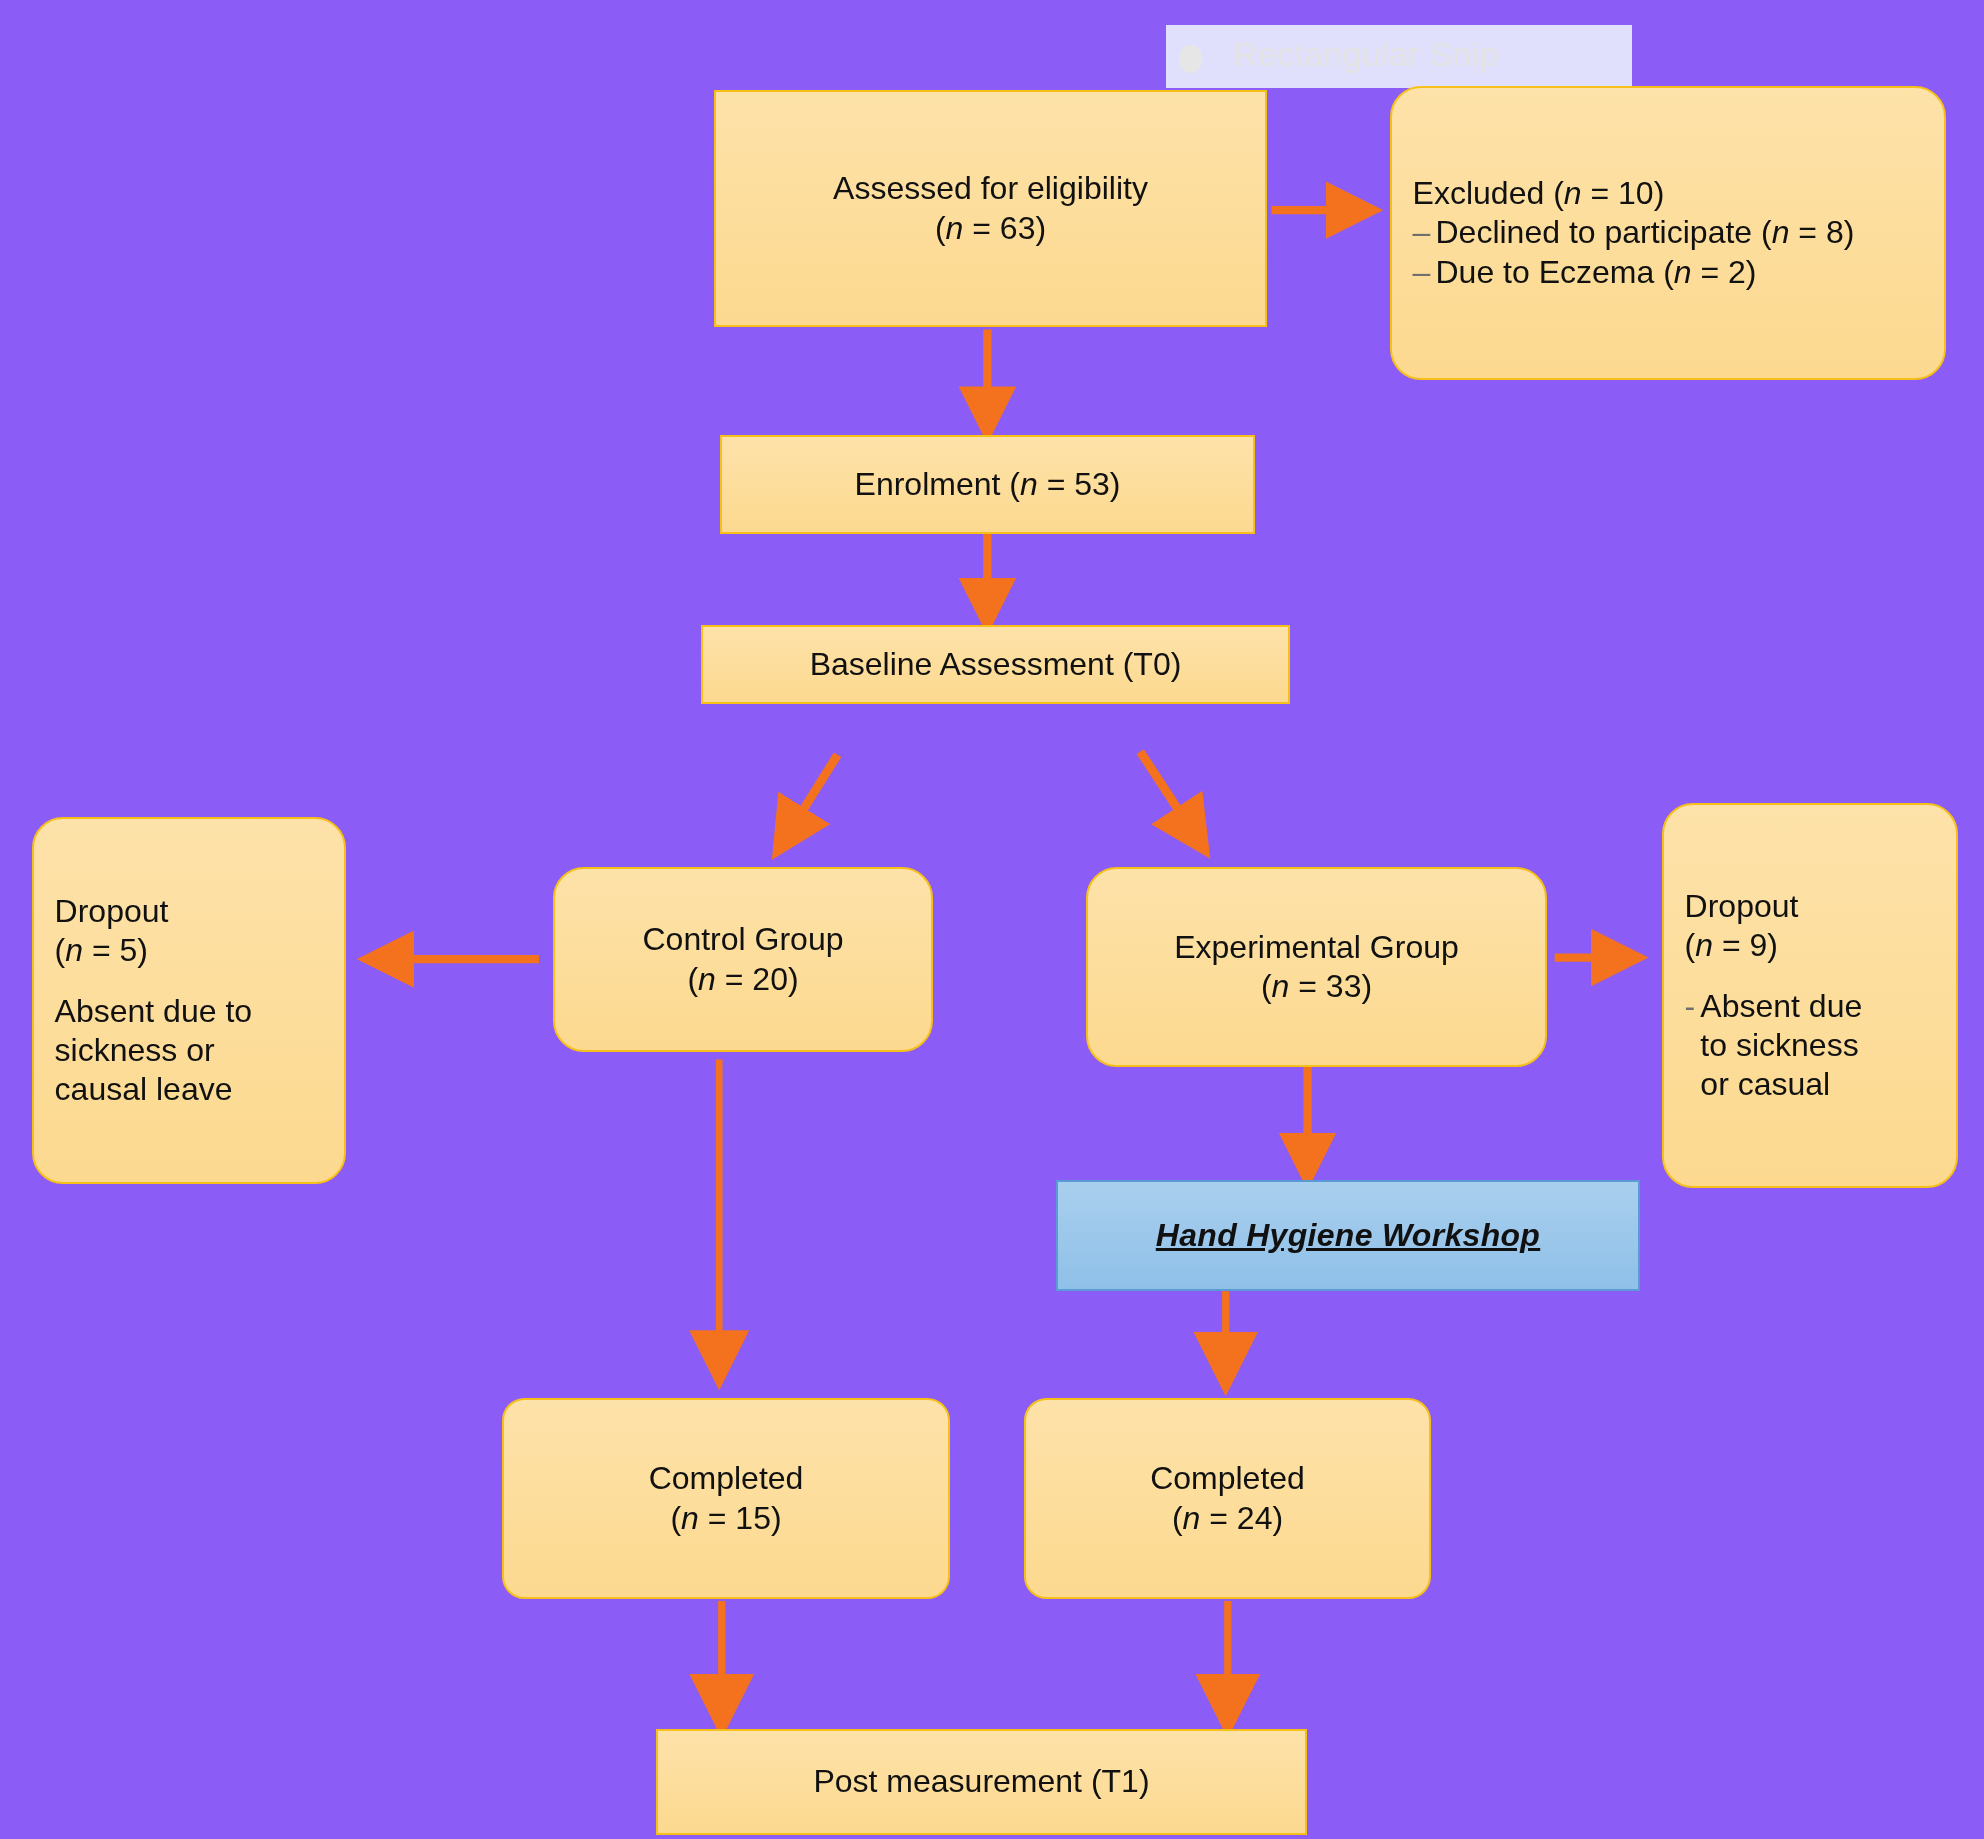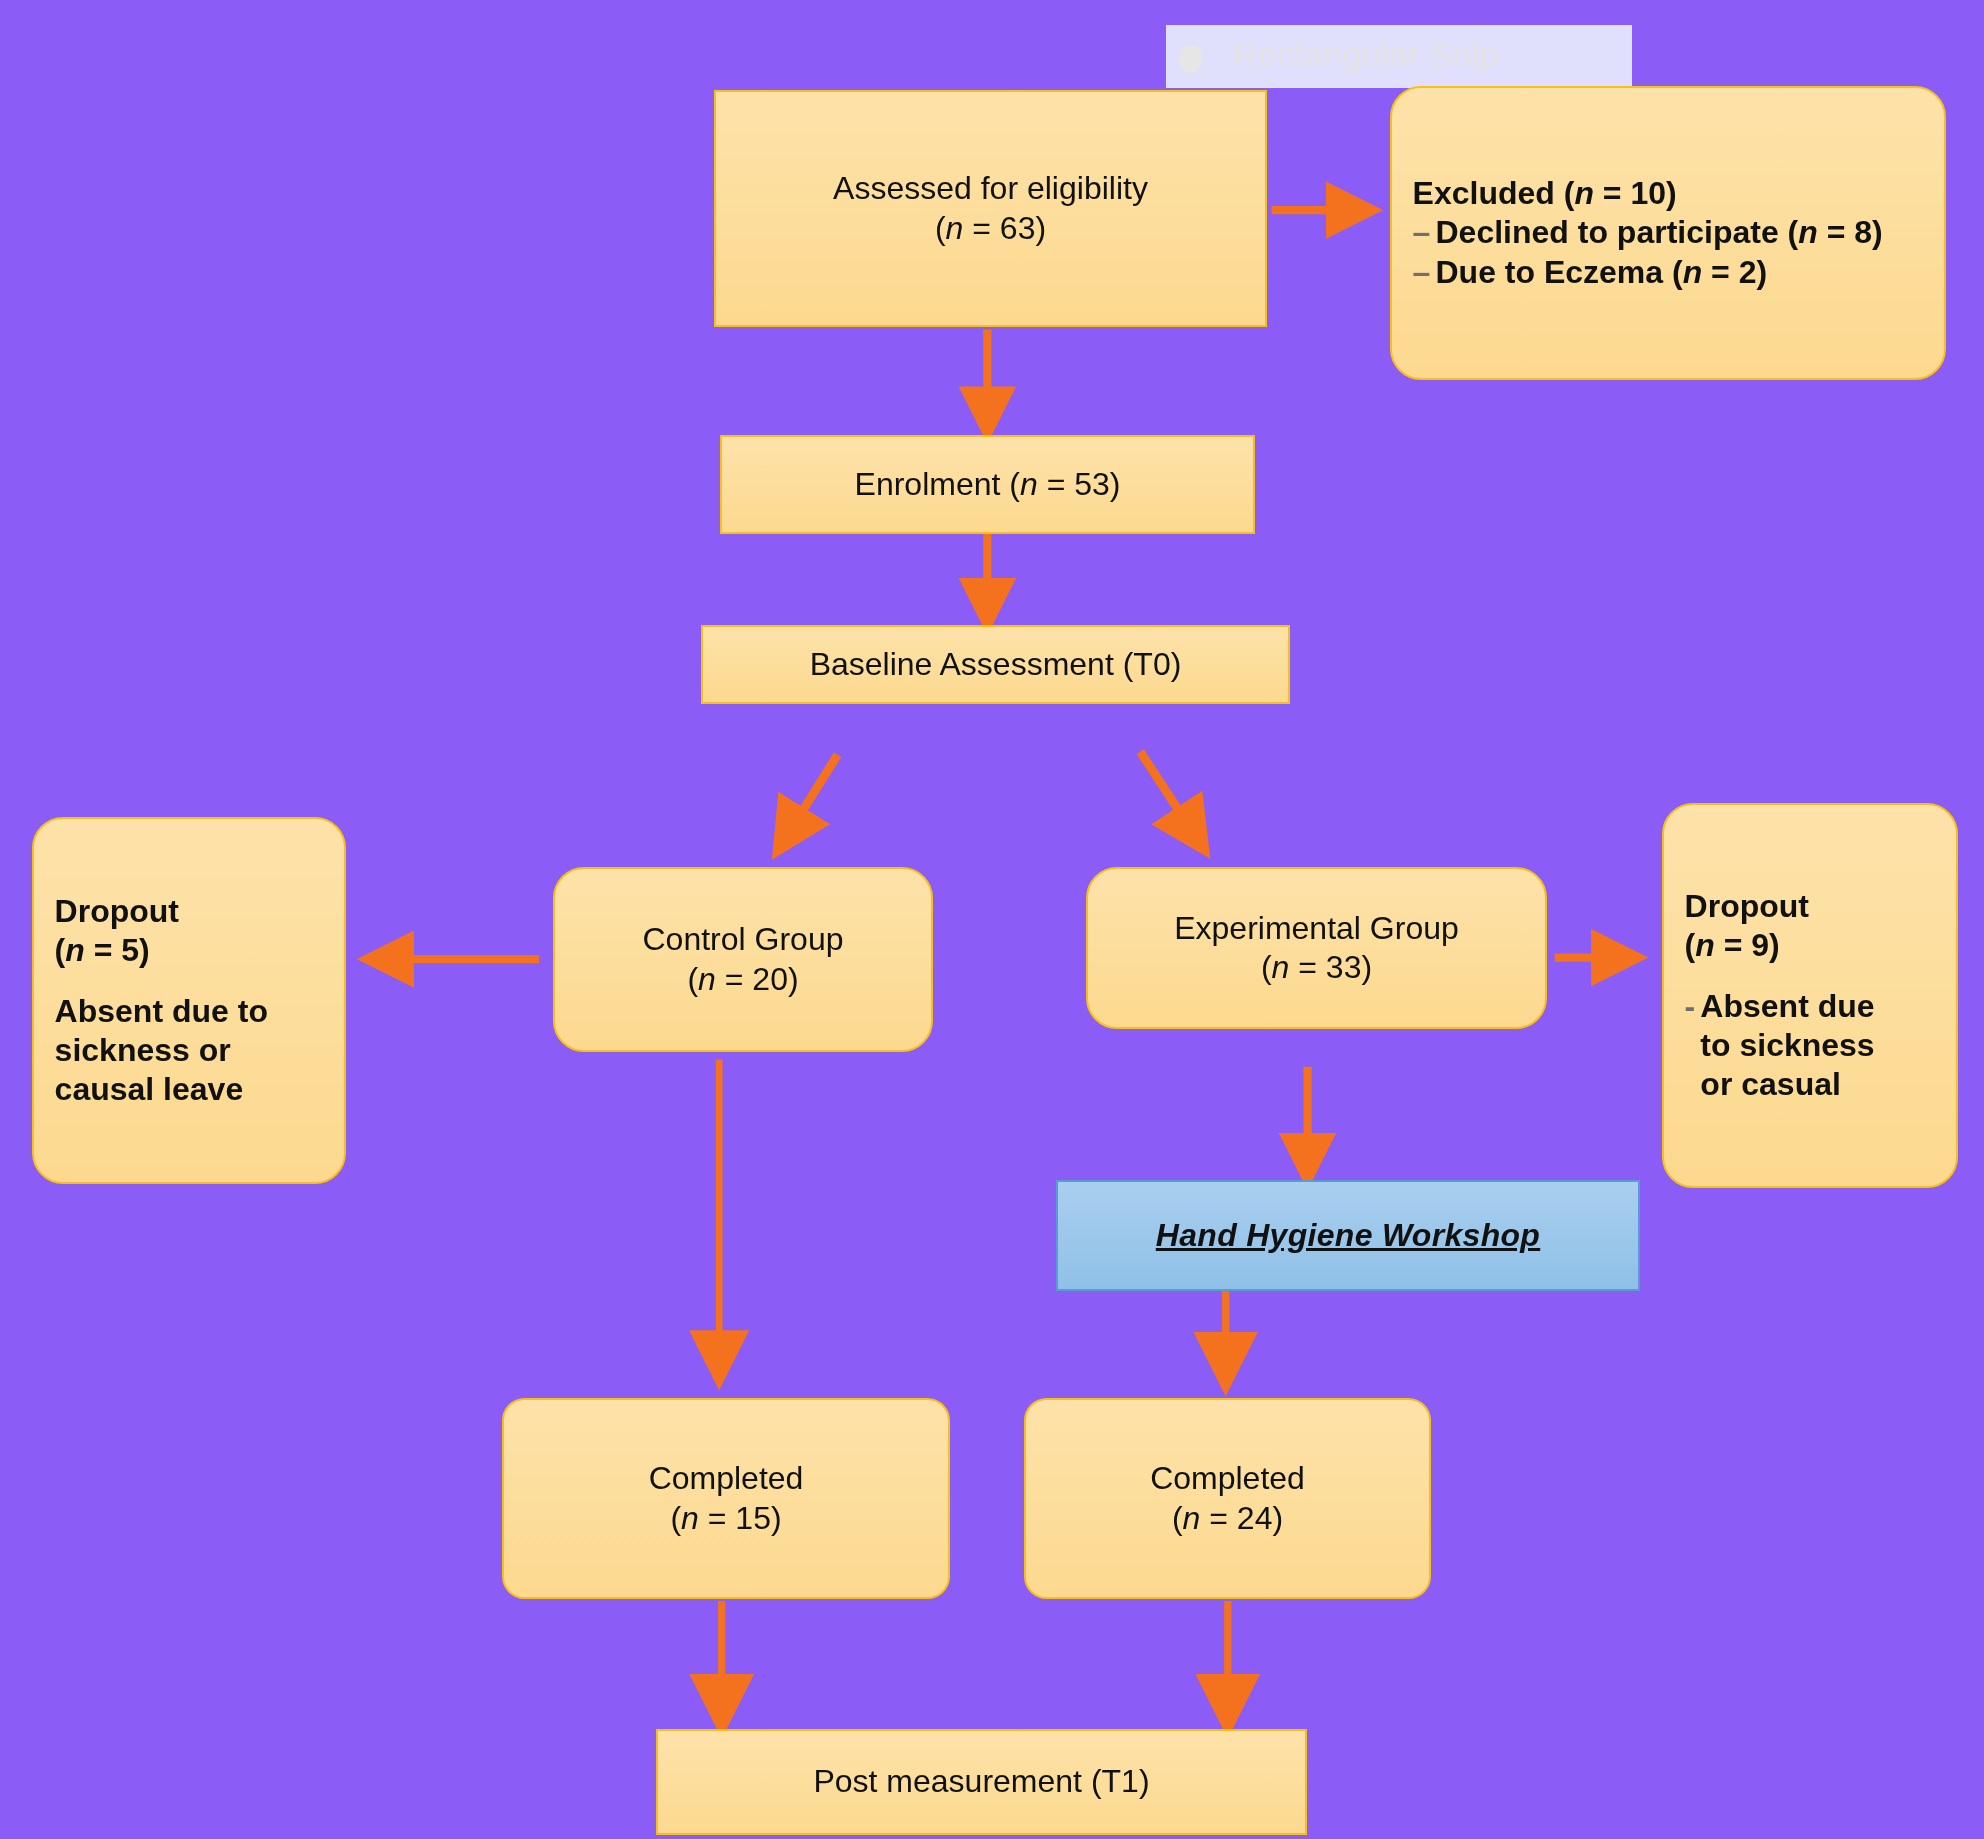--- a/index.html
+++ b/index.html
@@ -70,21 +70,21 @@
   .node.leftal  { align-items: flex-start; text-align: left; }
 
   .node.blue {
     background: linear-gradient(180deg, #a9cfee 0%, #8fc0e8 100%);
     border: 2.6px solid #5b9bd5;
     font-weight: bold;
     font-style: italic;
     letter-spacing: 0.3px;
   }
 
-  .pad-l { padding-left: 20.6px; padding-right: 12.4px; font-weight: bold; }
+  .pad-l { padding-left: 20.6px; padding-right: 12.4px; }
 
   em.nital { font-style: italic; }
 
   .bullet-row {
     display: flex;
     align-items: flex-start;
   }
   .bullet-row .dash {
     color: #6f6f6f;
     margin-right: 5.1px;
@@ -181,21 +181,21 @@
     <span class="ln">Absent due to</span>
     <span class="ln">sickness or</span>
     <span class="ln">causal leave</span>
   </div>
 
   <div class="node round center" style="left:553px; top:867px; width:380px; height:185px;">
     <span class="ln">Control Group</span>
     <span class="ln"><span>(</span><em class="nital">n</em><span> = 20)</span></span>
   </div>
 
-  <div class="node round center" style="left:1086px; top:867px; width:461px; height:162px;">
+  <div class="node round center" style="left:1086px; top:867px; width:461px; height:200px;">
     <span class="ln">Experimental Group</span>
     <span class="ln"><span>(</span><em class="nital">n</em><span> = 33)</span></span>
   </div>
 
   <div class="node round leftal pad-l" style="left:1662px; top:803px; width:296px; height:385px;">
     <span class="ln">Dropout</span>
     <span class="ln"><span>(</span><em class="nital">n</em><span> = 9)</span></span>
     <div class="gap"></div>
     <div class="bullet-row">
       <span class="dash">-</span>

